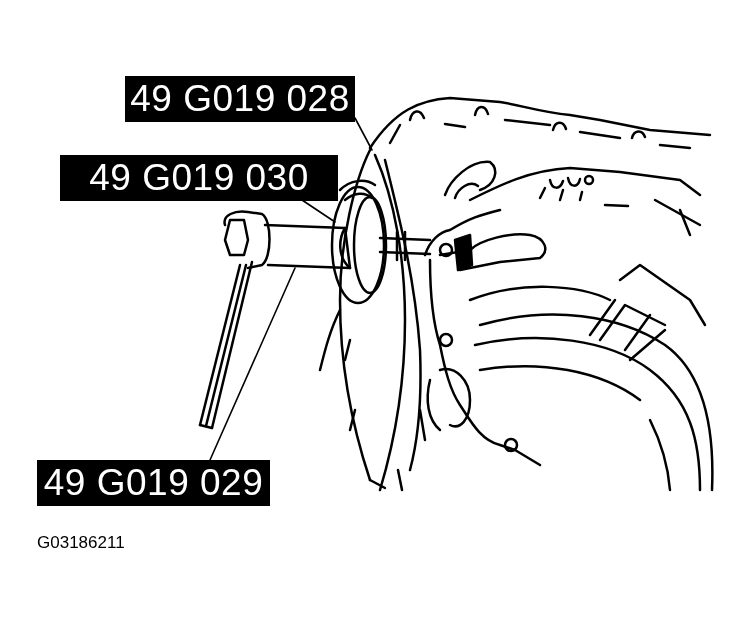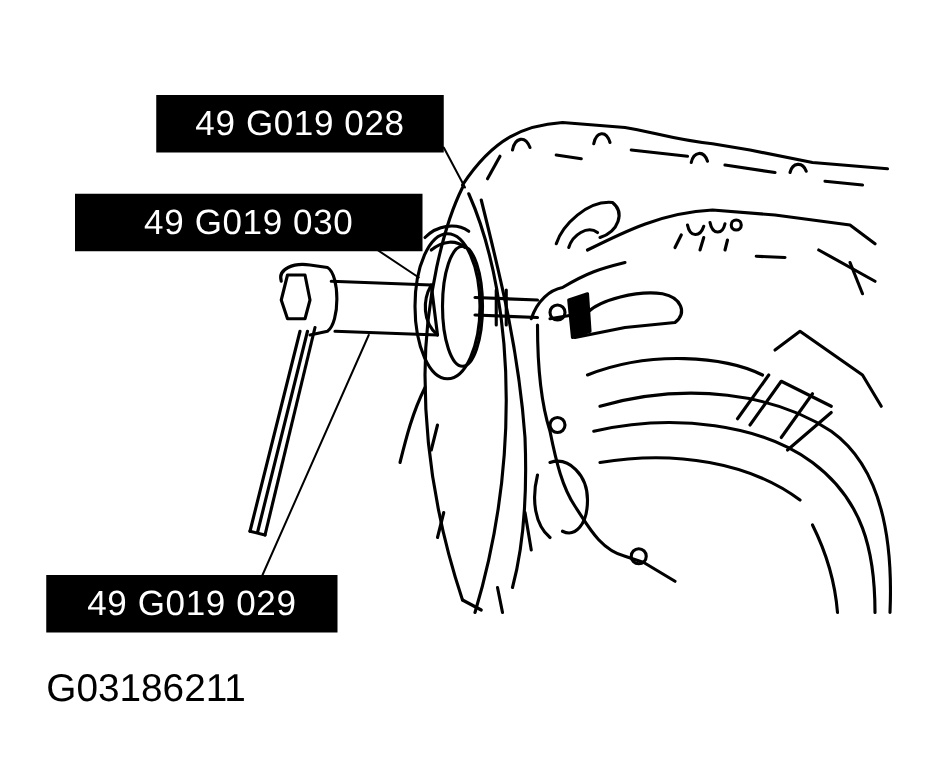--- a/index.html
+++ b/index.html
@@ -9,35 +9,35 @@
       height: 627px;
       background: #ffffff;
       overflow: hidden;
       font-family: "Liberation Sans", sans-serif;
     }
     #drawing { position: absolute; left: 0; top: 0; }
     .label-box {
       position: absolute;
       background: #000000;
       color: #ffffff;
-      font-size: 28px;
+      font-size: 37px;
       line-height: 46px;
       height: 46px;
       text-align: center;
       letter-spacing: 0.5px;
       font-family: "Liberation Sans", sans-serif;
     }
     #label-028 { left: 125px; top: 76px; width: 230px; }
     #label-030 { left: 60px; top: 155px; width: 278px; }
     #label-029 { left: 37px; top: 460px; width: 233px; }
     #figure-id {
       position: absolute;
       left: 37px;
       top: 533px;
-      font-size: 31px;
+      font-size: 17px;
       color: #000000;
       font-family: "Liberation Sans", sans-serif;
     }
   </style>
 </head>
 <body>
 
 <div id="canvas">
 
   <svg id="drawing" width="753" height="627" viewBox="0 0 753 627" fill="none" stroke="#000" stroke-width="2.5" stroke-linecap="round" stroke-linejoin="round">

